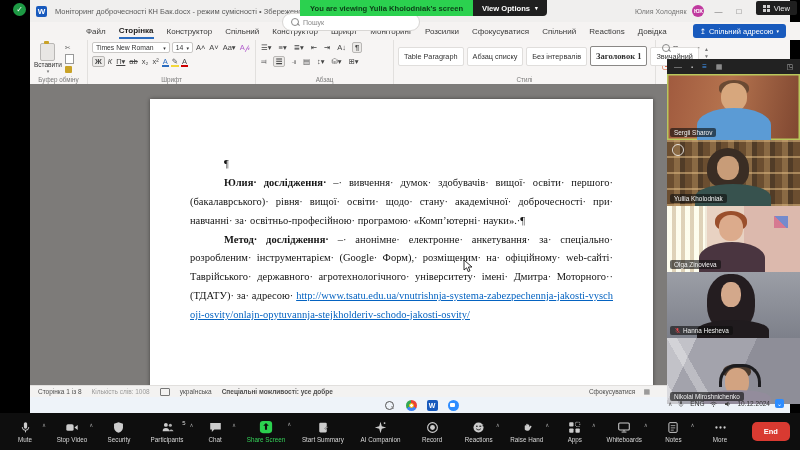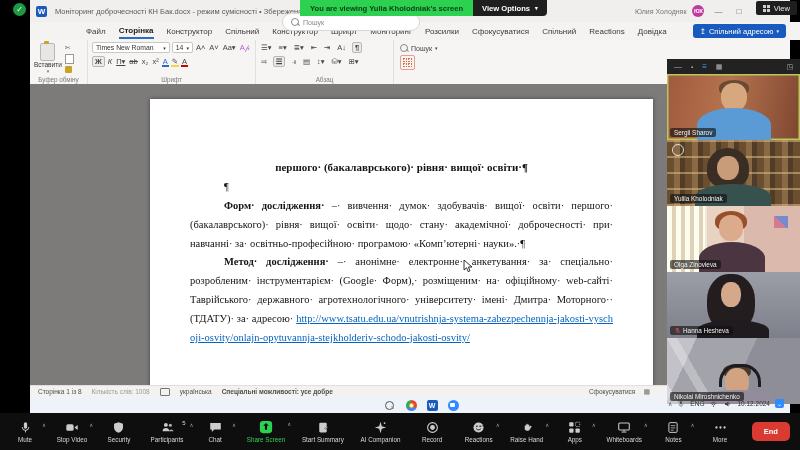--- a/index.html
+++ b/index.html
@@ -263,41 +263,55 @@
           <span class="fglyph fmt-b">☰</span>
           <span class="fglyph">⫣</span>
           <span class="fglyph">▤</span>
           <span class="fglyph">↕▾</span>
           <span class="fglyph">⛁▾</span>
           <span class="fglyph">⊞▾</span>
         </div>
         <div class="glabel">Абзац</div>
       </div>
 
+      <div class="rgroup" style="width:262px;">
+        <div class="styles-row">
+          <span class="style-card">Table Paragraph</span>
+          <span class="style-card">Абзац списку</span>
+          <span class="style-card">Без інтервалів</span>
+          <span class="style-card active">Заголовок 1</span>
+          <span class="style-card">Звичайний</span>
+          <span class="style-scroll">
+              <span>▲</span>
+              <span>▼</span>
+              <span>▿</span>
+            </span>
+        </div>
+        <div class="glabel">Стилі</div>
+      </div>
 
       <div class="ribbon-right">
         <span style="display:flex;align-items:center;gap:3px;">
           <span class="lens"></span>
           <span>Пошук</span>
           <span style="font-size:5px;">▾</span>
         </span>
         <span class="mt-grid">
             <span></span>
             <span></span>
             <span></span>
             <span></span>
           </span>
       </div>
     </div>
 
     <div class="docarea">
       <div class="page">
-        <div class="doc-sub">першого· (бакалаврського)· рівня· вищої· освіти·¶</div>
         <div class="doc-mark">¶</div>
-        <p class="doc-p"><b>Форм· дослідження·</b><span> –· вивчення· думок· здобувачів· вищої· освіти· першого· (бакалаврського)· рівня· вищої· освіти· щодо· стану· академічної· доброчесності· при· навчанні· за· освітньо-професійною· програмою· «Комп’ютерні· науки».·¶</span></p>
+        <p class="doc-p"><b>Юлия· дослідження·</b><span> –· вивчення· думок· здобувачів· вищої· освіти· першого· (бакалаврського)· рівня· вищої· освіти· щодо· стану· академічної· доброчесності· при· навчанні· за· освітньо-професійною· програмою· «Комп’ютерні· науки».·¶</span></p>
         <p class="doc-p"><b>Метод· дослідження·</b><span> –· анонімне· електронне· анкетування· за· спеціально· розробленим· інструментарієм· (Google· Форм),· розміщеним· на· офіційному· web-сайті· Таврійського· державного· агротехнологічного· університету· імені· Дмитра· Моторного·· (ТДАТУ)· за· адресою· </span><span class="doc-link">http://www.tsatu.edu.ua/vnutrishnja-systema-zabezpechennja-jakosti-vyschoji-osvity/onlajn-opytuvannja-stejkholderiv-schodo-jakosti-osvity/</span></p>
 
       </div>
     </div>
 
     <div class="statusbar">
       <span>Сторінка 1 із 8</span>
       <span class="status-dim">Кількість слів: 1008</span>
       <span style="display:inline-block;width:8px;height:6px;border:1px solid #777;border-radius:1px;"></span>
       <span>українська</span>

